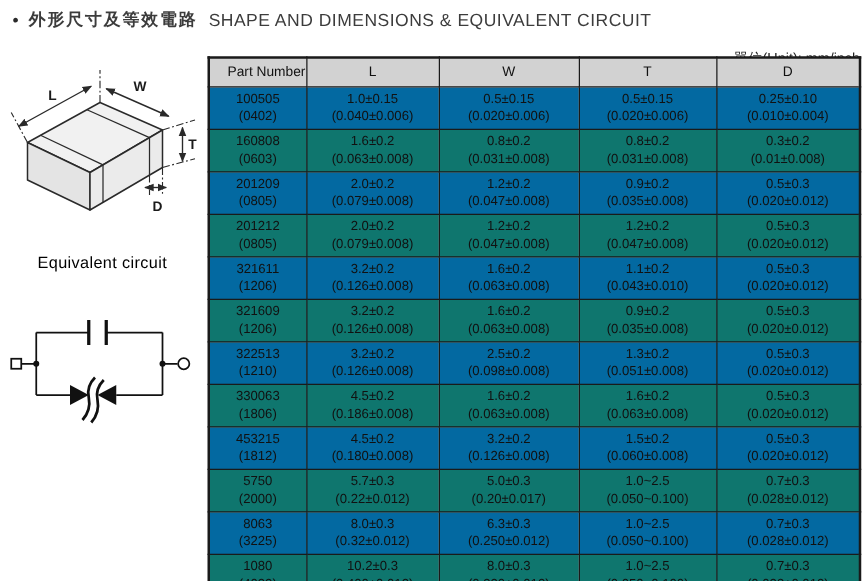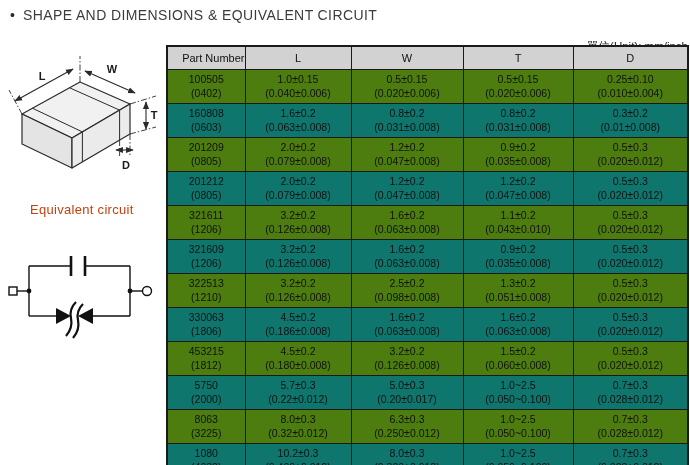--- a/index.html
+++ b/index.html
@@ -14,49 +14,50 @@
   }
   .bullet { font-size:14px; margin-right:8px; color:#2a2a2a; }
   .title-zh { font-size:13.5px; font-weight:bold; letter-spacing:1.5px; margin-right:9px; }
   .title-en { font-size:14px; letter-spacing:0.4px; }
   .unit-note {
     position:absolute; top:39px; right:2px; font-size:11.5px; color:#222;
   }
   
   .chip-svg { position:absolute; left:8px; top:52px; }
   .eq-label {
-    position:absolute; left:30px; top:202px; font-size:13px; color:#c2410c;
+    position:absolute; left:30px; top:202px; font-size:13px; color:#000000;
     letter-spacing:0.3px;
   }
   .circuit-svg { position:absolute; left:8px; top:256px; }
   
   table.dim {
     position:absolute; left:166px; top:45px; width:521px;
     border-collapse:collapse; table-layout:fixed;
     font-size:10.5px; color:#111;
   }
   table.dim, table.dim th, table.dim td { border:1px solid #1a1a1a; }
   table.dim { border-width:2px; }
   table.dim th {
     background:#d2d2d2; font-weight:normal; height:20px;
     text-align:center; font-size:11px; padding:1px 0;
   }
-  table.dim th.part-h { text-align:right; padding-left:14px; }
+  table.dim th.part-h { text-align:left; padding-left:14px; }
   table.dim td {
     text-align:center; padding:2px 0 3px; line-height:14px;
-    background:#4d7c0f;
+    background:#0369a1;
   }
   table.dim tr.shaded td { background:#0f766e; }
   .cell-line { display:block; }
 </style>
 </head>
 <body>
 
 <div class="title-row">
   <span class="bullet">•</span>
+  <span class="title-zh">外形尺寸及等效電路</span>
   <span class="title-en">SHAPE AND DIMENSIONS &amp; EQUIVALENT CIRCUIT</span>
 </div>
 
 <div class="unit-note">單位(Unit): mm/inch</div>
 
 <svg class="chip-svg" width="152" height="128" viewBox="0 0 152 128">
   <defs>
     <marker id="arr" viewBox="0 0 10 10" refX="9" refY="5" markerWidth="7" markerHeight="7" orient="auto-start-reverse">
       <path d="M0,1 L10,5 L0,9 z" fill="#2a2a2a"></path>
     </marker>

